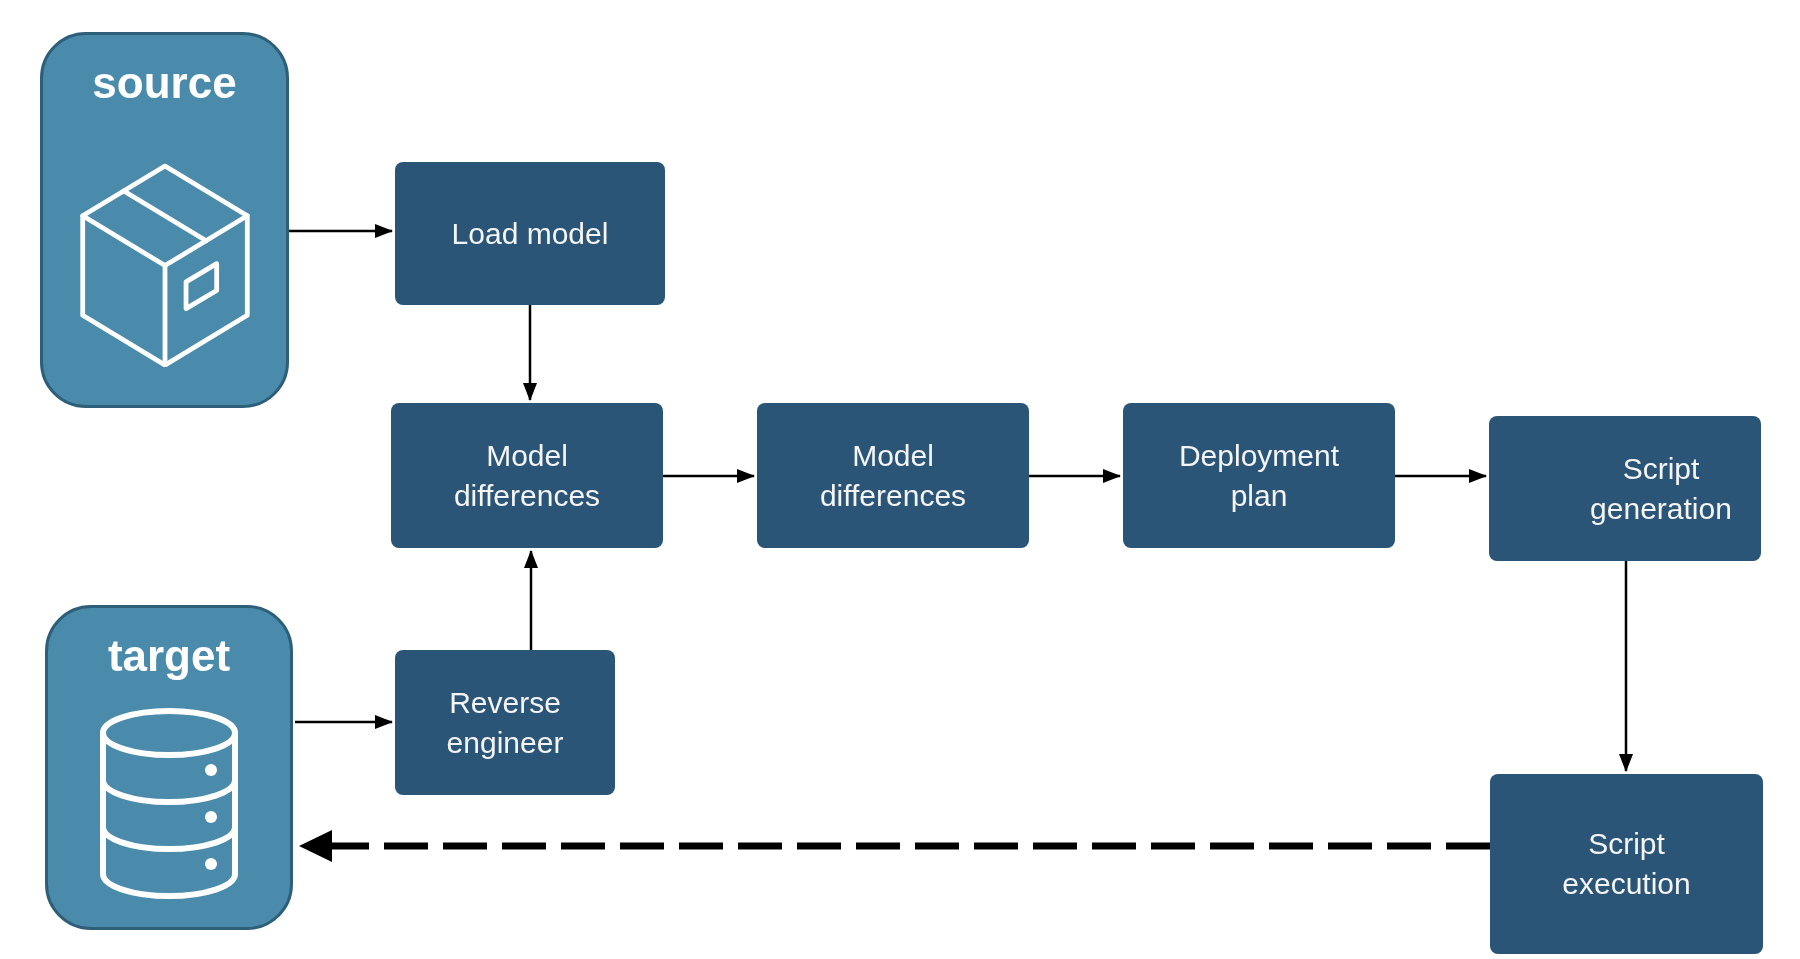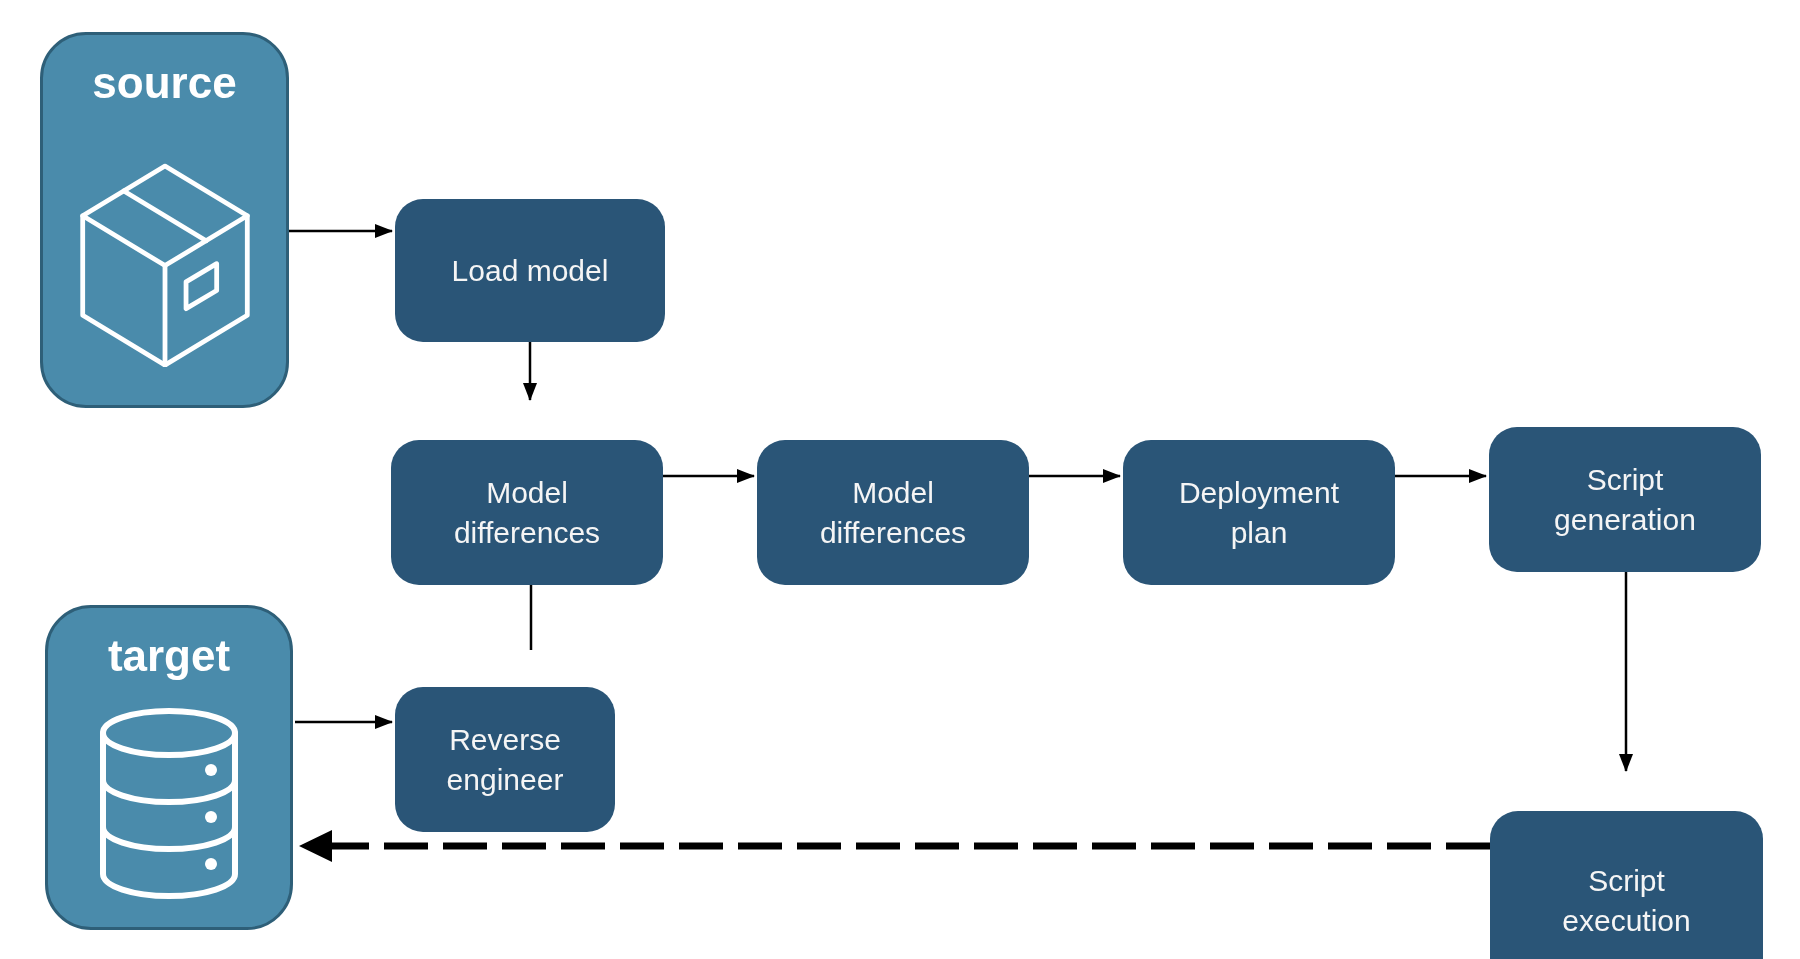--- a/index.html
+++ b/index.html
@@ -24,35 +24,34 @@
     font-size:44px;font-weight:700;
     padding-top:24px;line-height:1.1;
   }
   .endpoint-icon{flex:1;display:flex;align-items:center;justify-content:center;width:100%;}
   .endpoint-icon svg{display:block;}
 
   
   .node{
     position:absolute;
     background:var(--node-fill,#2a5577);
-    border-radius:28px;
+    border-radius:8px;
     display:flex;align-items:center;justify-content:center;
     box-sizing:border-box;
-    margin-top:37px;
   }
   .node-label{
     color:var(--node-text,#f5f5f5);
     font-size:30px;line-height:40px;
     text-align:center;max-width:200px;
   }
   .n-load{left:395px;top:162px;width:270px;height:143px;}
   .n-comp{left:391px;top:403px;width:272px;height:145px;}
   .n-diff{left:757px;top:403px;width:272px;height:145px;}
   .n-plan{left:1123px;top:403px;width:272px;height:145px;}
-  .n-gen {left:1489px;top:390px;width:272px;height:145px;}
+  .n-gen {left:1489px;top:416px;width:272px;height:145px;justify-content:flex-end;}
   .n-rev {left:395px;top:650px;width:220px;height:145px;justify-content:center;}
   .n-exec{left:1490px;top:774px;width:273px;height:180px;}
 </style>
 </head>
 <body>
 
 <div class="canvas">
 
   <svg class="arrows" viewBox="0 0 1800 959" xmlns="http://www.w3.org/2000/svg">
     <defs>

